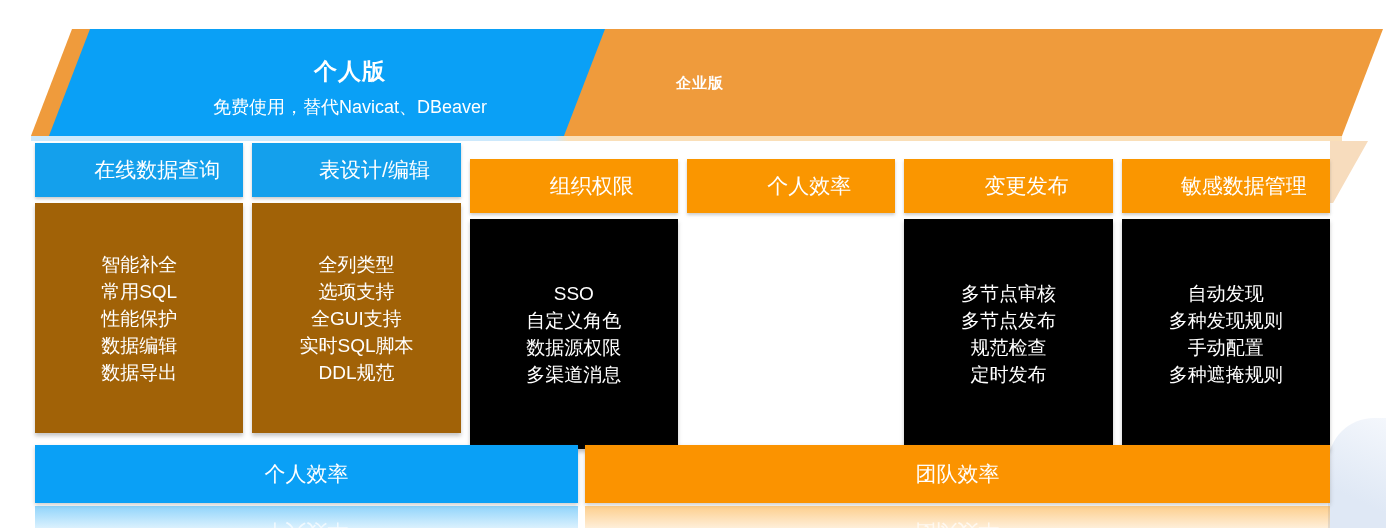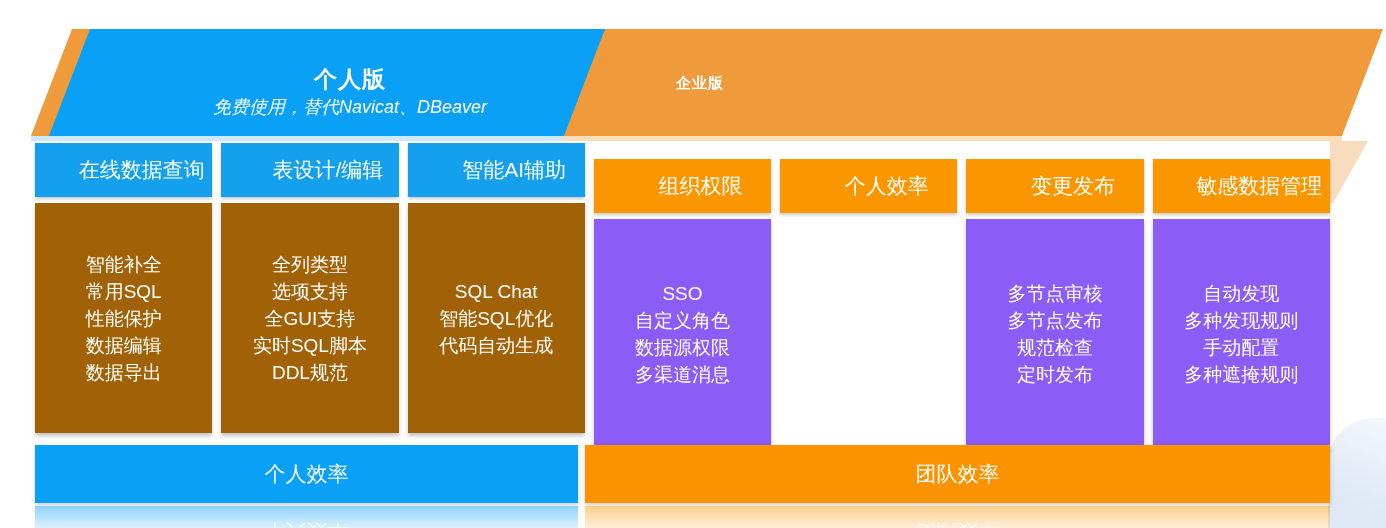--- a/index.html
+++ b/index.html
@@ -19,41 +19,41 @@
   .banner.personal{left:90px;width:515px;background:#0aa0f6;}
   .banner-strip{
     position:absolute;top:136px;left:31px;width:1311px;height:5px;
     background:linear-gradient(90deg,#cde9fc 0%,#cde9fc 40%,#fadfb8 41%,#fadfb8 100%);
   }
   .banner-fold{
     position:absolute;left:1330px;top:141px;width:38px;height:62px;
     background:#f7dcbd;clip-path:polygon(0 0,100% 0,8% 100%,0 100%);
   }
   .banner-text{position:absolute;text-align:center;}
-  .banner-text.personal{left:110px;top:64px;width:480px;}
+  .banner-text.personal{left:110px;top:56px;width:480px;}
   .banner-text .title{font-size:23px;font-weight:bold;letter-spacing:1px;}
-  .banner-text .subtitle{font-size:18px;font-style:italic;}
+  .banner-text .subtitle{font-size:18px;margin-top:8px;}
   .banner-text.enterprise{left:640px;top:74px;width:120px;}
   .banner-text.enterprise .title{font-size:15px;font-weight:bold;}
   
   .columns{position:absolute;left:35px;top:143px;width:1295px;display:flex;gap:9px;}
   .col{flex:1;display:flex;flex-direction:column;}
   .col .hdr{
     height:54px;display:flex;align-items:center;justify-content:center;
     font-size:21px;box-shadow:0 2px 3px rgba(110,110,110,.35);padding-left:36px;
   }
   .col .body{
     margin-top:6px;height:230px;display:flex;align-items:center;justify-content:center;
     text-align:center;white-space:pre-line;font-size:19px;line-height:27px;
     box-shadow:0 3px 4px rgba(110,110,110,.4);
   }
   .col.personal .hdr{background:#14a0ec;}
   .col.personal .body{background:#a16207;}
   .col.enterprise .hdr{background:#fa9600;margin-top:16px;}
-  .col.enterprise .body{background:#8b5cf6;text-align:center;}
+  .col.enterprise .body{background:#000000;text-align:center;}
   
   .bar{
     position:absolute;top:445px;height:58px;display:flex;align-items:center;justify-content:center;
     font-size:21px;box-shadow:0 2px 4px rgba(110,110,110,.35);
   }
   .bar.personal{left:35px;width:543px;background:#0aa0f6;}
   .bar.enterprise{left:585px;width:745px;background:#fb9300;}
   
   .refl{position:absolute;top:506px;height:40px;overflow:hidden;display:flex;justify-content:center;}
   .refl.personal{left:35px;width:543px;
@@ -92,26 +92,20 @@
 数据导出</div>
     </div>
     <div class="col personal">
       <div class="hdr">表设计/编辑</div>
       <div class="body">全列类型
 选项支持
 全GUI支持
 实时SQL脚本
 DDL规范</div>
     </div>
-    <div class="col personal">
-      <div class="hdr">智能AI辅助</div>
-      <div class="body">SQL Chat
-智能SQL优化
-代码自动生成</div>
-    </div>
     <div class="col enterprise">
       <div class="hdr">组织权限</div>
       <div class="body">SSO
 自定义角色
 数据源权限
 多渠道消息</div>
     </div>
     <div class="col enterprise">
       <div class="hdr">个人效率</div>
     </div>

